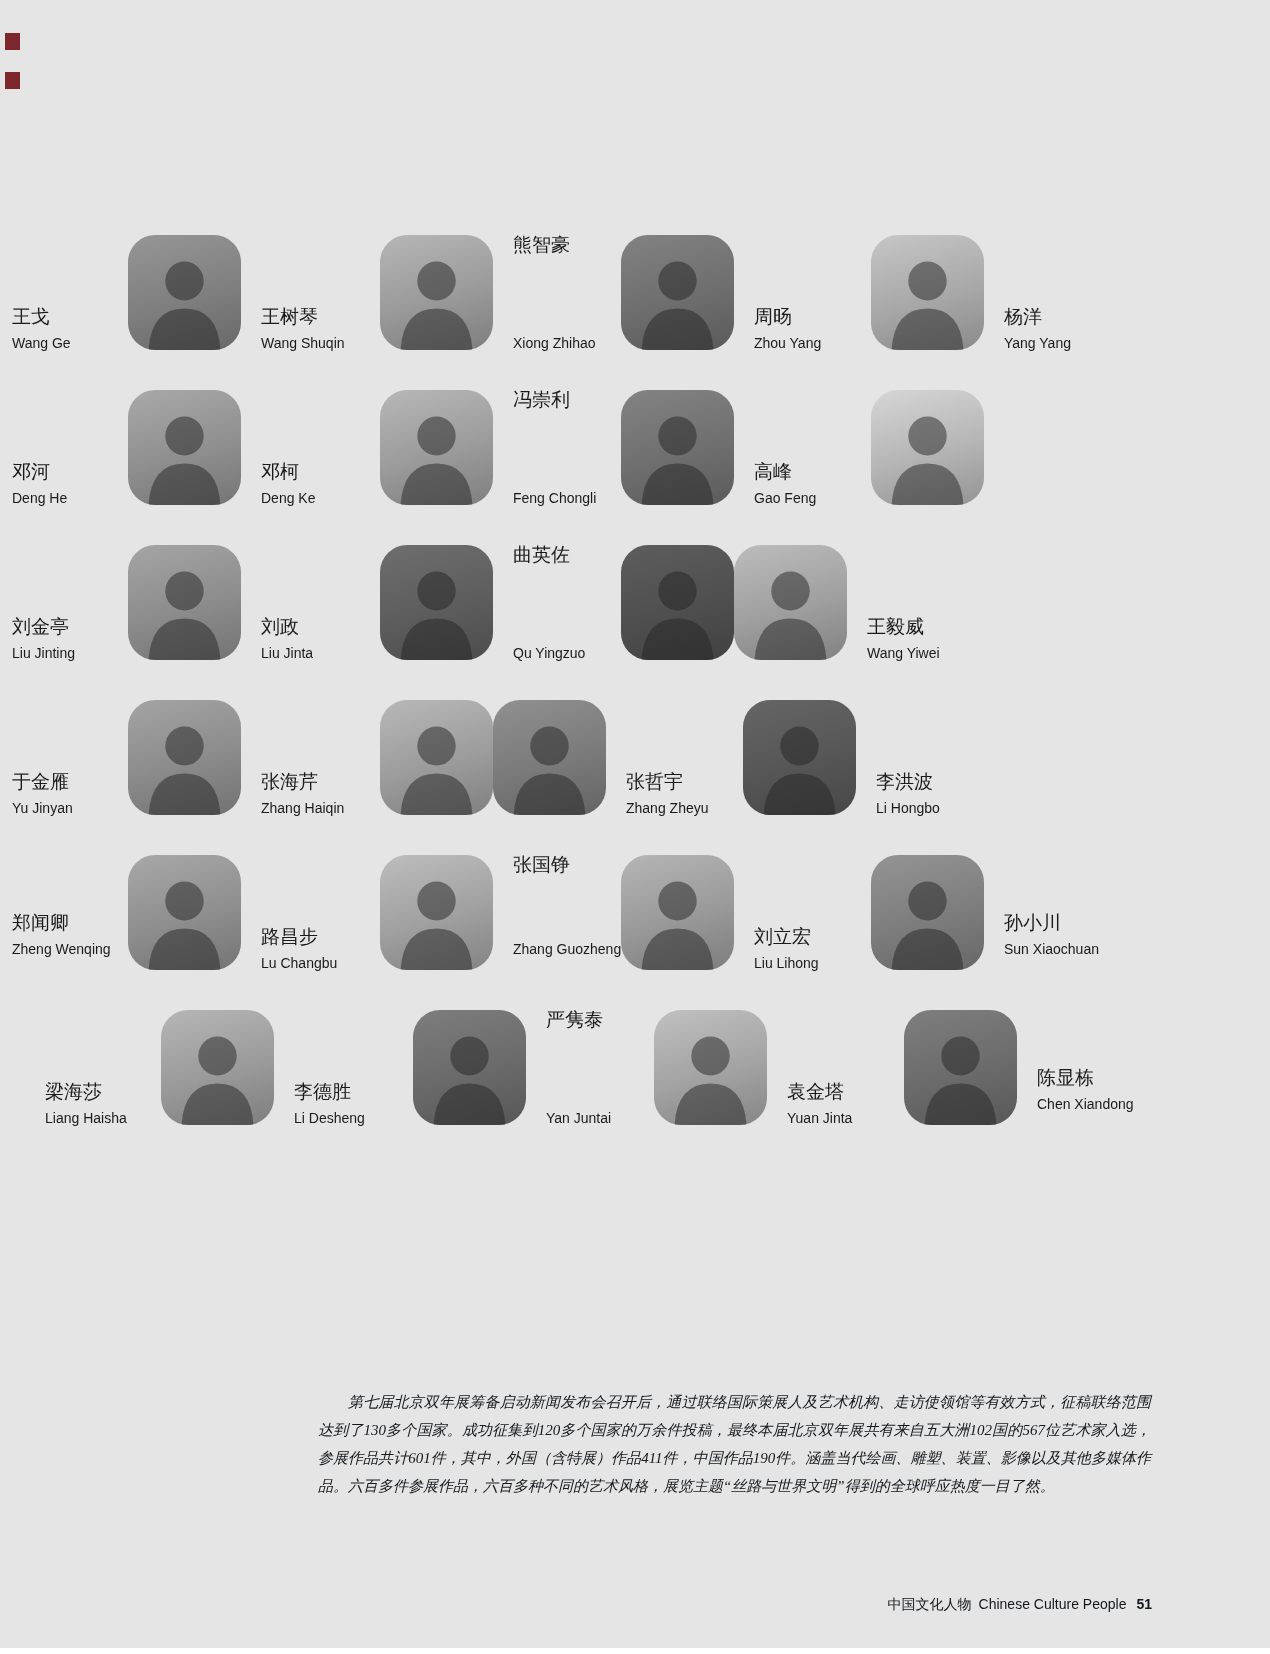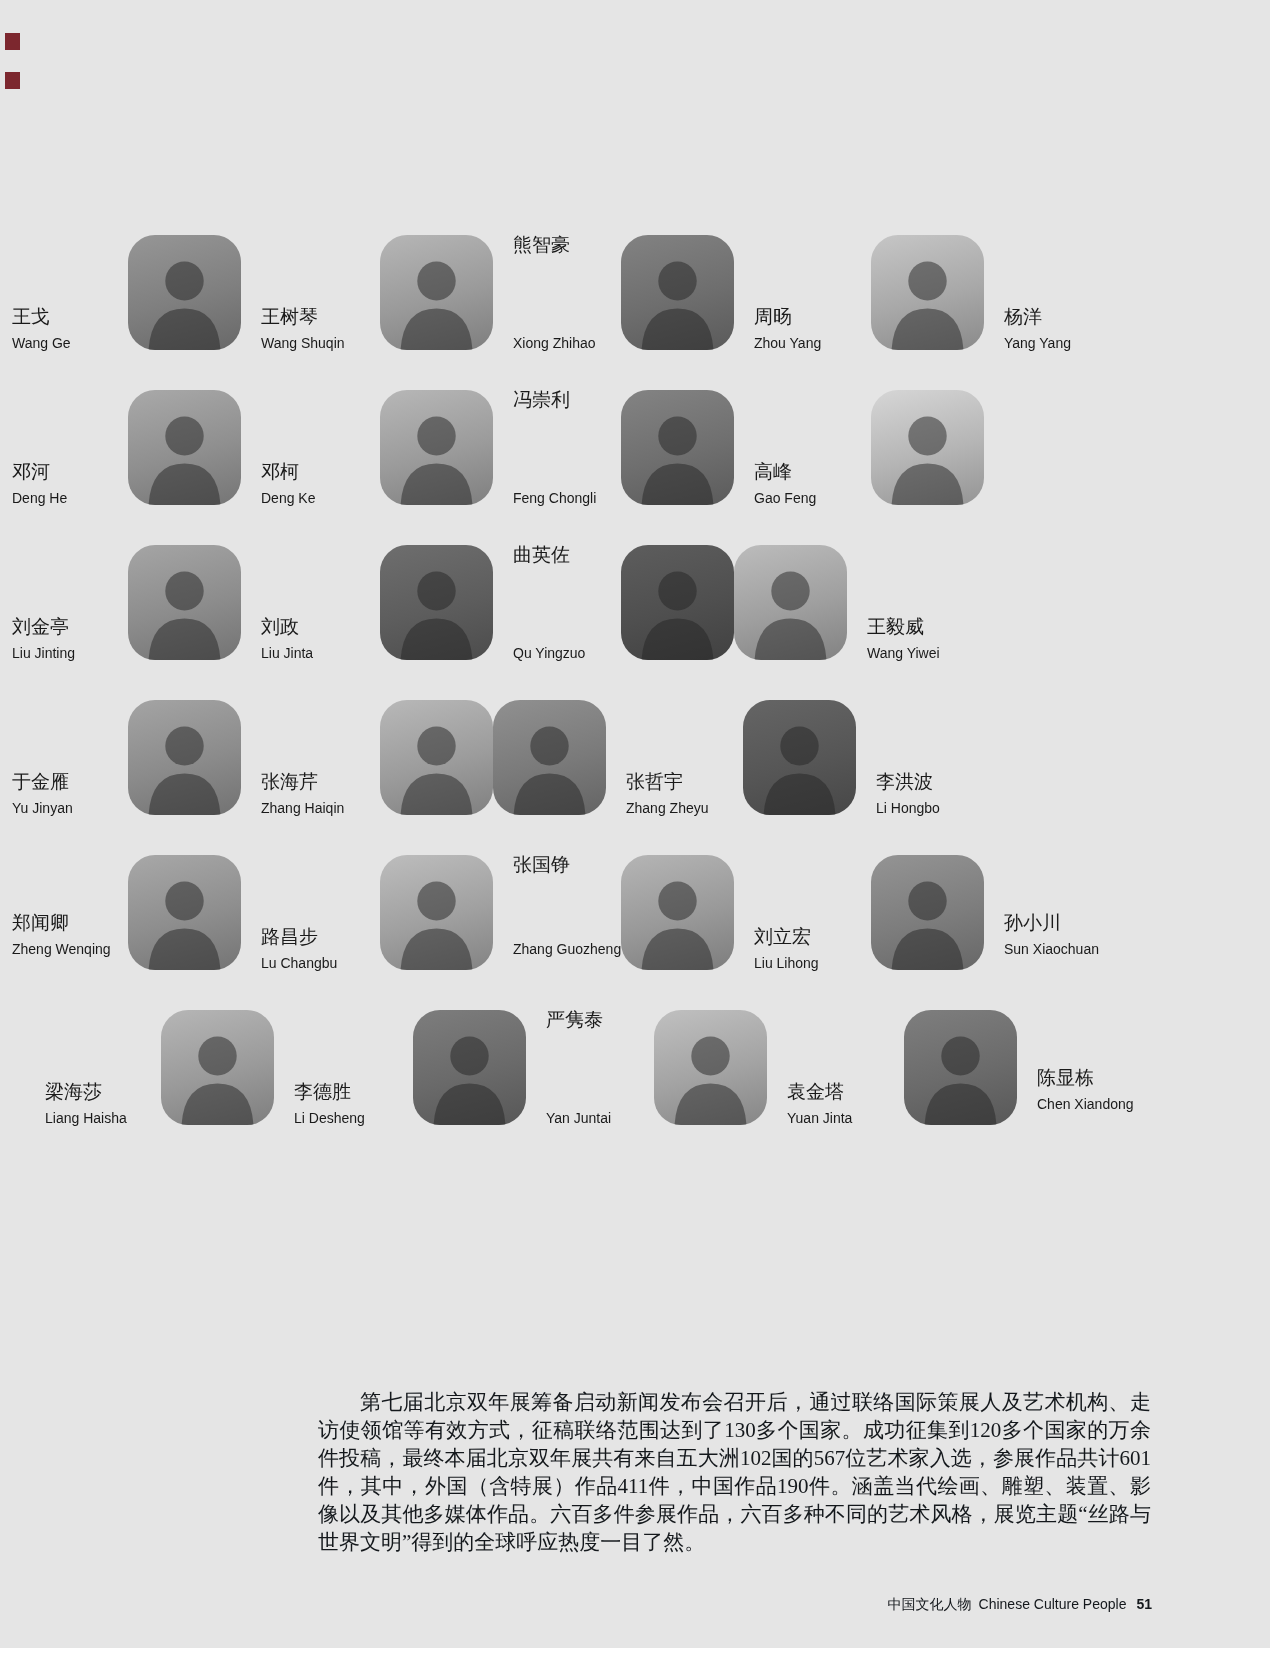--- a/index.html
+++ b/index.html
@@ -46,22 +46,22 @@
     width: 113px; height: 115px; flex: 0 0 113px;
     border-radius: 27px; overflow: hidden; position: relative;
   }
   .photo svg { display: block; width: 100%; height: 100%; }
 
   
   .body-paragraph {
     position: absolute; left: 318px; top: 1388px; width: 833px;
     margin: 0;
     font-family: "Liberation Serif", "DejaVu Serif", serif;
-    font-size: 21px; line-height: 28px; color: #14181c;
-    text-align: justify; text-indent: 2em;
+    font-size: 15px; line-height: 28px; color: #14181c;
+    text-align: justify; text-indent: 2em; font-style: italic;
   }
 
   
   .footer {
     position: absolute; top: 1596px; right: 118px;
     display: flex; align-items: baseline;
     font-size: 14px; color: #14181c; white-space: nowrap;
   }
   .footer .fzh { margin-right: 7px; }
   .footer .fen { margin-right: 10px; }

